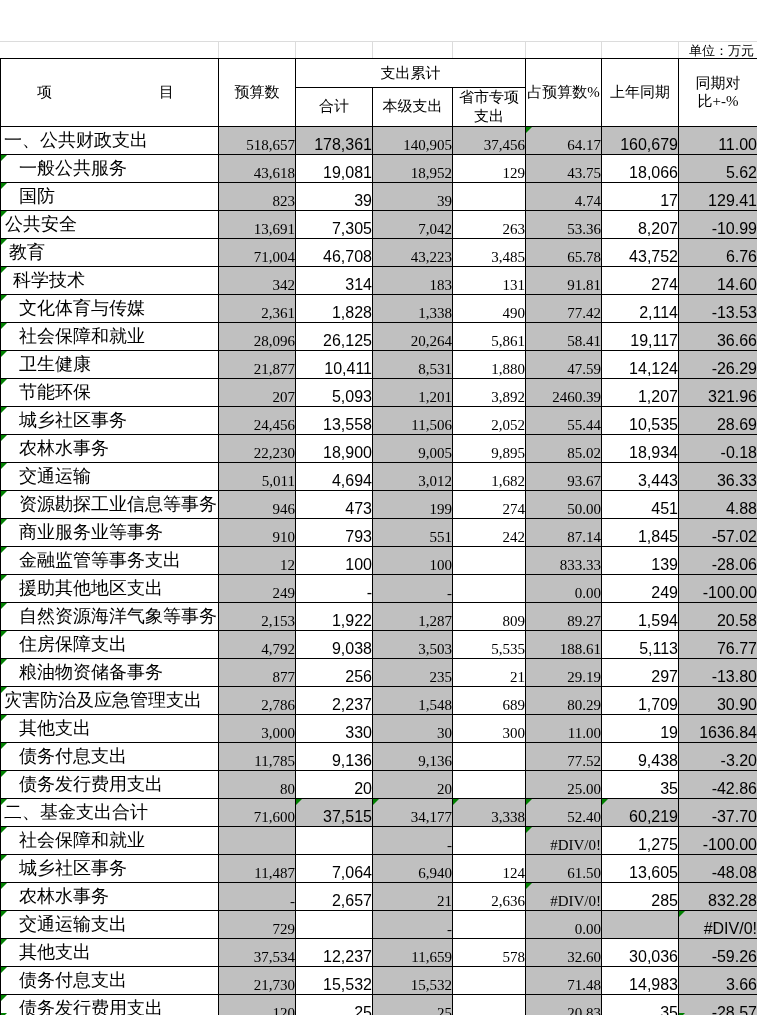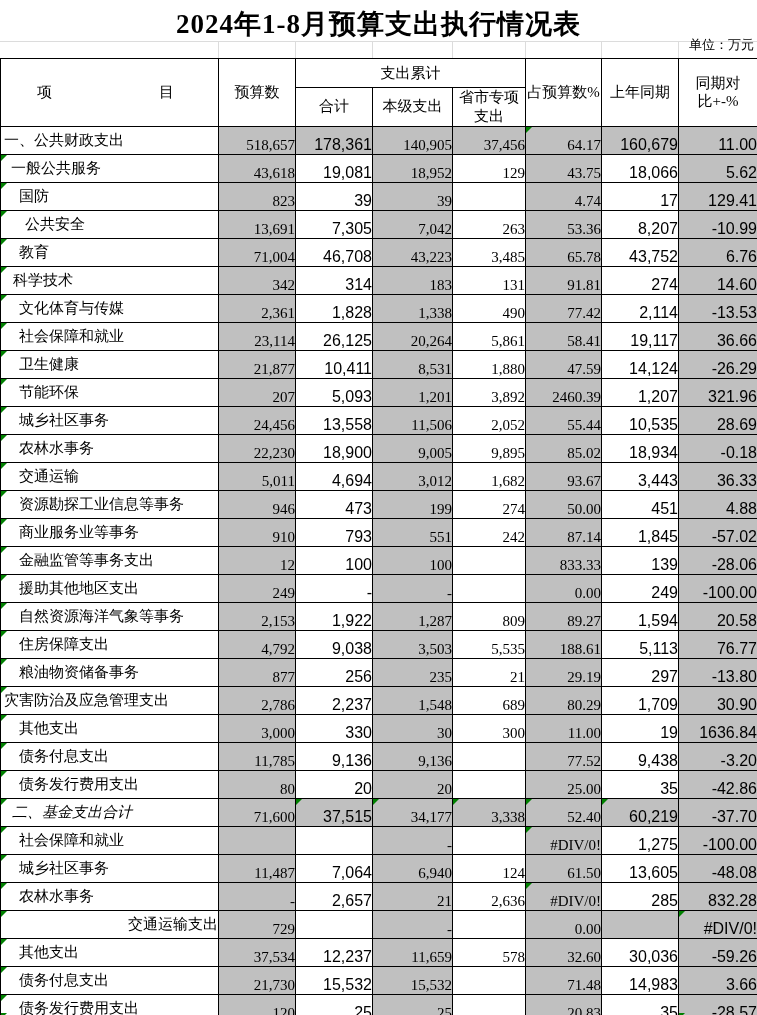--- a/index.html
+++ b/index.html
@@ -7,53 +7,52 @@
         font-family:"Liberation Serif","DejaVu Serif",serif;}
 
   
   #title{position:absolute;top:6px;left:0;width:757px;text-align:center;
          font-size:27px;font-weight:bold;letter-spacing:1px;color:#000;}
 
   
   #grid-strip{position:absolute;top:41px;left:0;width:757px;height:17px;border-top:1px solid #dcdcdc;}
   .gridline-v{position:absolute;top:0;width:1px;height:17px;background:#dcdcdc;}
 
-  #unit{position:absolute;top:36px;right:3px;font-size:13px;color:#000;}
+  #unit{position:absolute;top:42px;right:3px;font-size:13px;color:#000;}
 
   
   #tbl{position:absolute;top:58px;left:0;width:757px;border-collapse:collapse;table-layout:fixed;}
   #tbl th,#tbl td{border:1px solid #000;padding:0;position:relative;overflow:hidden;}
   #tbl th{font-weight:normal;font-size:15px;vertical-align:middle;text-align:center;
           white-space:pre-line;line-height:1.25;}
   thead tr.h1{height:29px;}
   thead tr.h2{height:30px;}
   tbody tr{height:28px;}
 
   .item-head{display:flex;justify-content:space-between;padding:0 44px 0 36px;}
 
-  td.label-cell{font-size:15px;text-align:left;vertical-align:middle;white-space:nowrap;}
+  td.label-cell{font-size:18px;text-align:left;vertical-align:middle;white-space:nowrap;}
   td.num{text-align:right;padding-right:6px;vertical-align:bottom;padding-bottom:4px;white-space:nowrap;}
   .serif{font-family:"Liberation Serif","DejaVu Serif",serif;font-size:15px;}
   .sans{font-family:"Liberation Sans","DejaVu Sans",sans-serif;font-size:16px;}
   .gray{background:#C0C0C0;}
 
   
   .tri::after{content:"";position:absolute;top:0;left:0;width:0;height:0;
               border-top:6px solid #008000;border-right:6px solid transparent;}
 
   
   .bottom-tri{position:absolute;width:0;height:0;border-top:6px solid #008000;
               border-right:6px solid transparent;}
 </style>
 </head>
 <body>
 
 <div id="page">
 
-  <div id="title">2024年1-8月预算支出执行情况表</div>
 
   <div id="grid-strip">
       <div class="gridline-v" style="left: 218px;"></div>
       <div class="gridline-v" style="left: 295px;"></div>
       <div class="gridline-v" style="left: 372px;"></div>
       <div class="gridline-v" style="left: 452px;"></div>
       <div class="gridline-v" style="left: 525px;"></div>
       <div class="gridline-v" style="left: 601px;"></div>
       <div class="gridline-v" style="left: 678px;"></div>
     </div>
@@ -98,51 +97,51 @@
           <td class="label-cell" style="padding-left: 3px;">一、公共财政支出</td>
           <td class="num serif gray">518,657</td>
           <td class="num sans gray">178,361</td>
           <td class="num serif gray">140,905</td>
           <td class="num serif gray">37,456</td>
           <td class="num serif gray tri">64.17</td>
           <td class="num sans gray">160,679</td>
           <td class="num sans gray">11.00</td>
         </tr>
         <tr>
-          <td class="label-cell tri" style="padding-left: 10px;">一般公共服务</td>
+          <td class="label-cell tri" style="padding-left: 18px;">一般公共服务</td>
           <td class="num serif gray">43,618</td>
           <td class="num sans">19,081</td>
           <td class="num serif gray">18,952</td>
           <td class="num serif">129</td>
           <td class="num serif gray">43.75</td>
           <td class="num sans">18,066</td>
           <td class="num sans gray">5.62</td>
         </tr>
         <tr>
           <td class="label-cell tri" style="padding-left: 18px;">国防</td>
           <td class="num serif gray">823</td>
           <td class="num sans">39</td>
           <td class="num serif gray">39</td>
           <td class="num serif"></td>
           <td class="num serif gray">4.74</td>
           <td class="num sans">17</td>
           <td class="num sans gray">129.41</td>
         </tr>
         <tr>
-          <td class="label-cell tri" style="padding-left: 24px;">公共安全</td>
+          <td class="label-cell tri" style="padding-left: 4px;">公共安全</td>
           <td class="num serif gray">13,691</td>
           <td class="num sans">7,305</td>
           <td class="num serif gray">7,042</td>
           <td class="num serif">263</td>
           <td class="num serif gray">53.36</td>
           <td class="num sans">8,207</td>
           <td class="num sans gray">-10.99</td>
         </tr>
         <tr>
-          <td class="label-cell tri" style="padding-left: 18px;">教育</td>
+          <td class="label-cell tri" style="padding-left: 8px;">教育</td>
           <td class="num serif gray">71,004</td>
           <td class="num sans">46,708</td>
           <td class="num serif gray">43,223</td>
           <td class="num serif">3,485</td>
           <td class="num serif gray">65.78</td>
           <td class="num sans">43,752</td>
           <td class="num sans gray">6.76</td>
         </tr>
         <tr>
           <td class="label-cell tri" style="padding-left: 12px;">科学技术</td>
@@ -159,21 +158,21 @@
           <td class="num serif gray">2,361</td>
           <td class="num sans">1,828</td>
           <td class="num serif gray">1,338</td>
           <td class="num serif">490</td>
           <td class="num serif gray">77.42</td>
           <td class="num sans">2,114</td>
           <td class="num sans gray">-13.53</td>
         </tr>
         <tr>
           <td class="label-cell tri" style="padding-left: 18px;">社会保障和就业</td>
-          <td class="num serif gray">23,114</td>
+          <td class="num serif gray">28,096</td>
           <td class="num sans">26,125</td>
           <td class="num serif gray">20,264</td>
           <td class="num serif">5,861</td>
           <td class="num serif gray">58.41</td>
           <td class="num sans">19,117</td>
           <td class="num sans gray">36.66</td>
         </tr>
         <tr>
           <td class="label-cell tri" style="padding-left: 18px;">卫生健康</td>
           <td class="num serif gray">21,877</td>
@@ -328,21 +327,21 @@
           <td class="label-cell tri" style="padding-left: 18px;">债务发行费用支出</td>
           <td class="num serif gray">80</td>
           <td class="num sans">20</td>
           <td class="num serif gray">20</td>
           <td class="num serif"></td>
           <td class="num serif gray">25.00</td>
           <td class="num sans">35</td>
           <td class="num sans gray">-42.86</td>
         </tr>
         <tr>
-          <td class="label-cell tri" style="padding-left: 11px; font-style: italic;">二、基金支出合计</td>
+          <td class="label-cell tri" style="padding-left: 3px;">二、基金支出合计</td>
           <td class="num serif gray">71,600</td>
           <td class="num sans gray tri">37,515</td>
           <td class="num serif gray tri">34,177</td>
           <td class="num serif gray tri">3,338</td>
           <td class="num serif gray tri">52.40</td>
           <td class="num sans gray tri">60,219</td>
           <td class="num sans gray">-37.70</td>
         </tr>
         <tr>
           <td class="label-cell tri" style="padding-left: 18px;">社会保障和就业</td>
@@ -368,21 +367,21 @@
           <td class="label-cell tri" style="padding-left: 18px;">农林水事务</td>
           <td class="num serif gray">-</td>
           <td class="num sans">2,657</td>
           <td class="num serif gray">21</td>
           <td class="num serif">2,636</td>
           <td class="num serif gray tri">#DIV/0!</td>
           <td class="num sans">285</td>
           <td class="num sans gray">832.28</td>
         </tr>
         <tr>
-          <td class="label-cell tri" style="padding-left: 18px; text-align: right;">交通运输支出</td>
+          <td class="label-cell tri" style="padding-left: 18px;">交通运输支出</td>
           <td class="num serif gray">729</td>
           <td class="num sans"></td>
           <td class="num serif gray">-</td>
           <td class="num serif"></td>
           <td class="num serif gray">0.00</td>
           <td class="num sans gray"></td>
           <td class="num sans gray tri">#DIV/0!</td>
         </tr>
         <tr>
           <td class="label-cell tri" style="padding-left: 18px;">其他支出</td>

